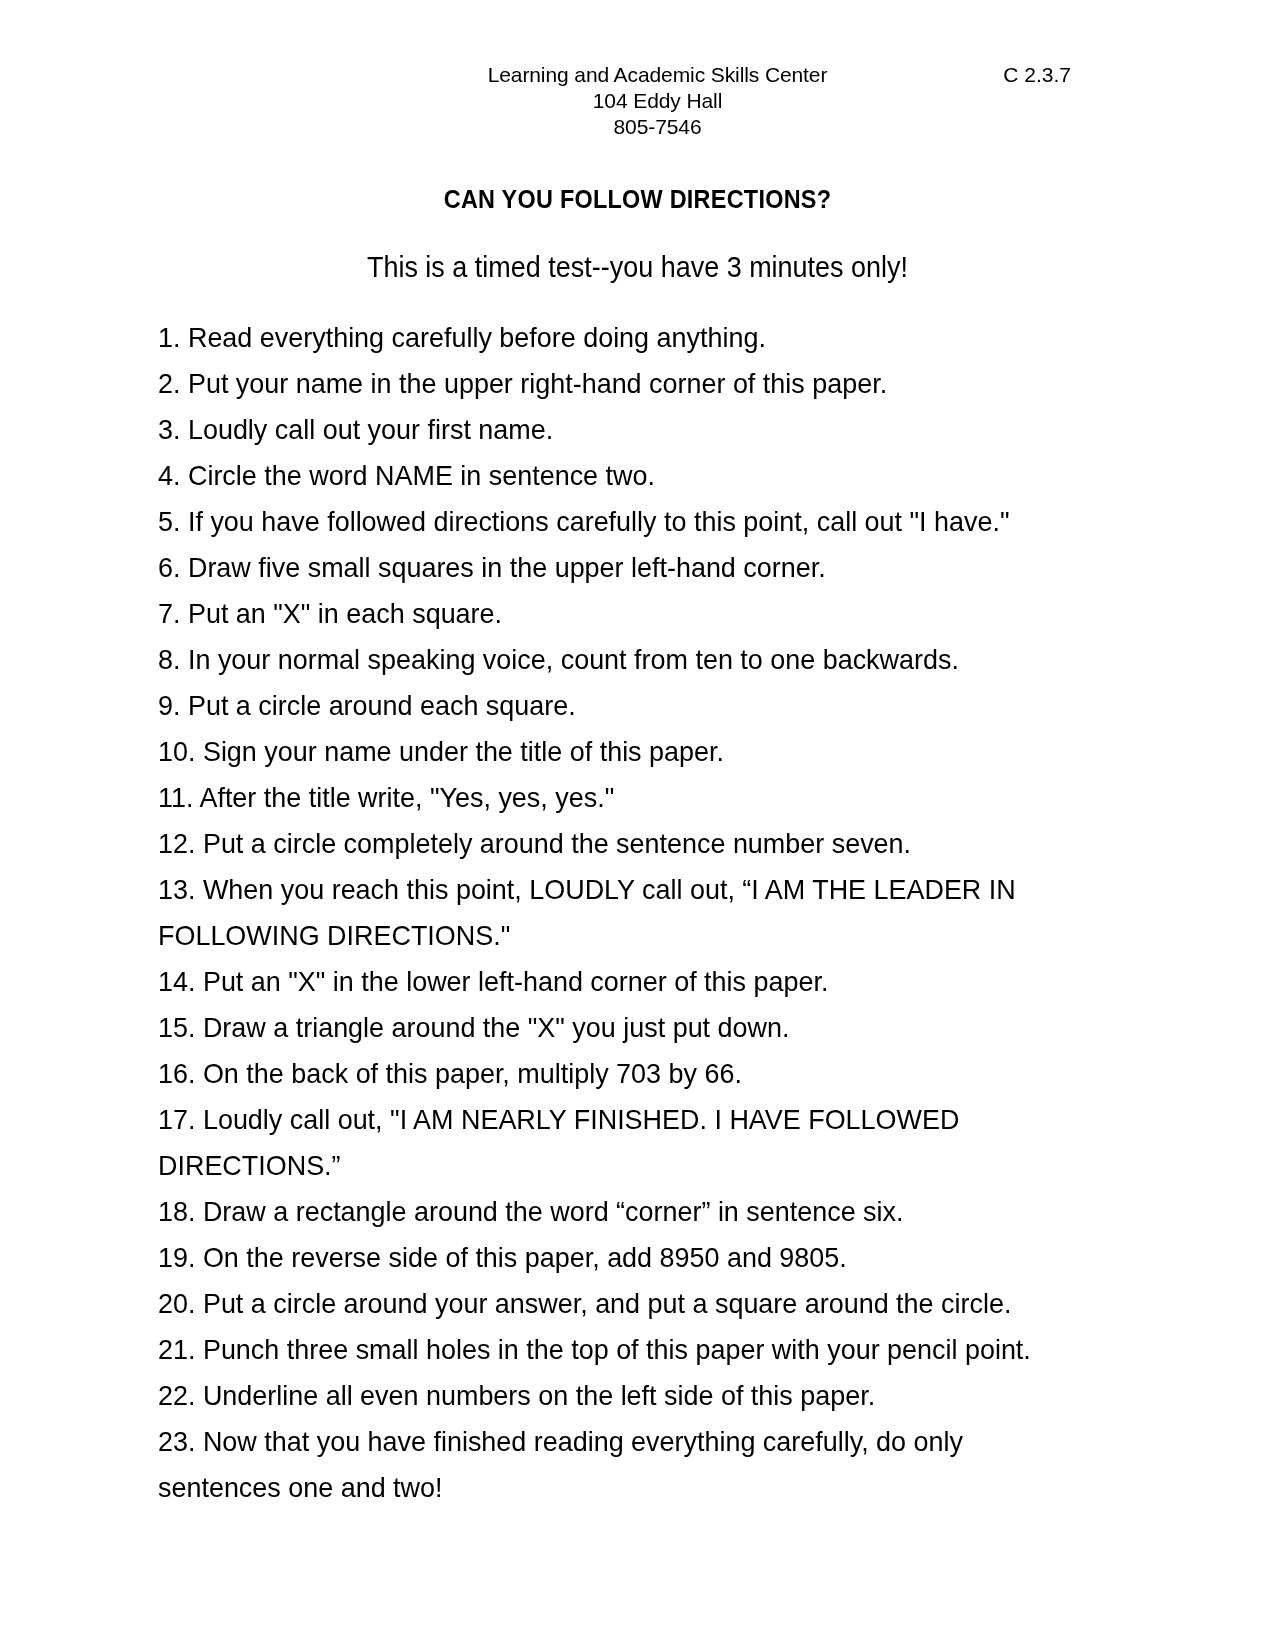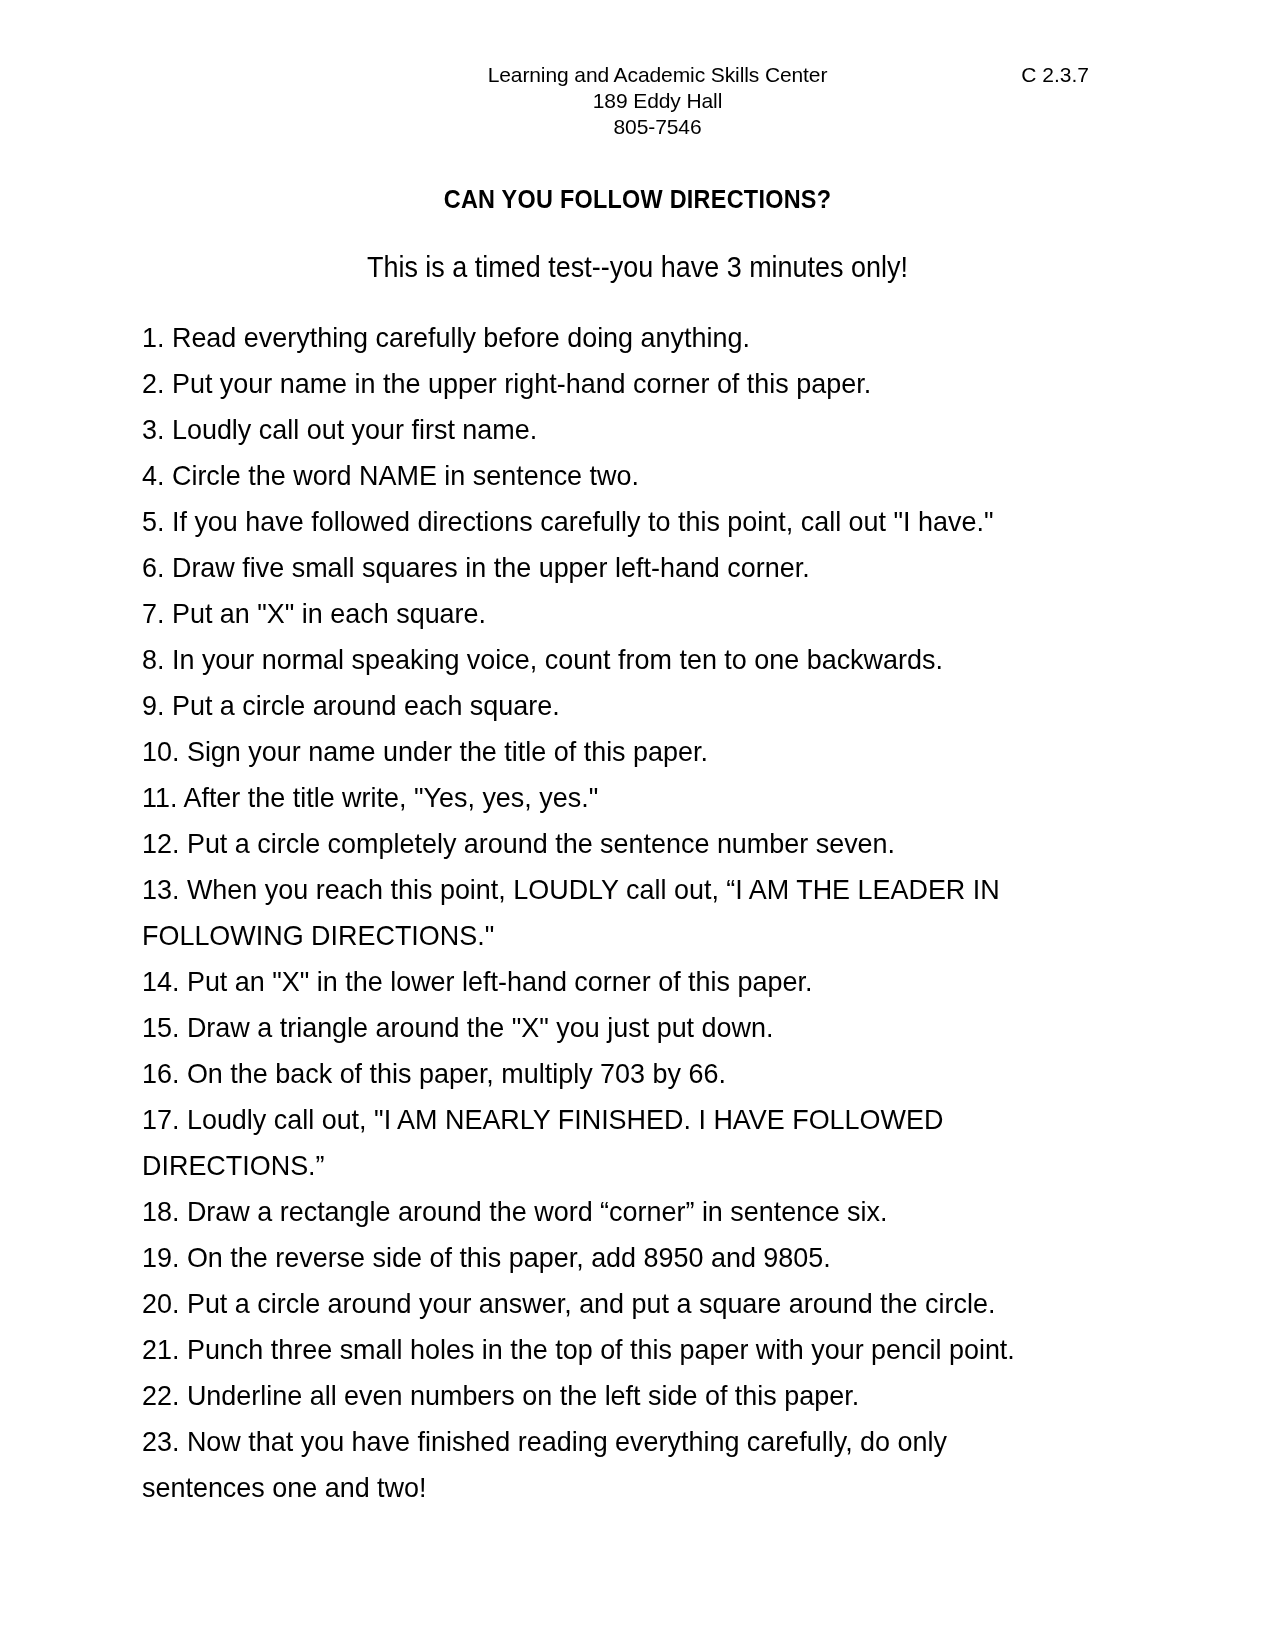--- a/index.html
+++ b/index.html
@@ -35,21 +35,21 @@
     letter-spacing: -0.1px;
     padding-left: 40px;
   }
   .header-center .hline {
     display: block;
     white-space: nowrap;
   }
   .doc-code {
     position: absolute;
     top: 62px;
-    right: 186px;
+    right: 204px;
     font-size: 21px;
     line-height: 26px;
     white-space: nowrap;
   }
 
   
   .title {
     text-align: center;
     font-weight: bold;
     font-size: 26px;
@@ -62,21 +62,21 @@
   .subtitle {
     text-align: center;
     font-size: 29px;
     line-height: 34px;
     margin-top: 36px;
     transform: scaleX(0.93);
   }
 
   
   .directions {
-    margin: 0;
+    margin: 16px;
     padding: 0;
     list-style: none;
     margin-top: 30px;
     padding-left: 142px;
     padding-right: 120px;
   }
   .directions li {
     font-size: 28.5px;
     line-height: 46px;
     margin: 0;
@@ -91,21 +91,21 @@
   }
 </style>
 </head>
 <body>
 
 <div class="page">
 
   <div class="header">
     <div class="header-center">
       <span class="hline">Learning and Academic Skills Center</span>
-      <span class="hline">189 Eddy Hall</span>
+      <span class="hline">104 Eddy Hall</span>
       <span class="hline">805-7546</span>
     </div>
     <div class="doc-code">C 2.3.7</div>
   </div>
 
   <div class="title">CAN YOU FOLLOW DIRECTIONS?</div>
 
   <div class="subtitle">This is a timed test--you have 3 minutes only!</div>
 
   <ol class="directions">

